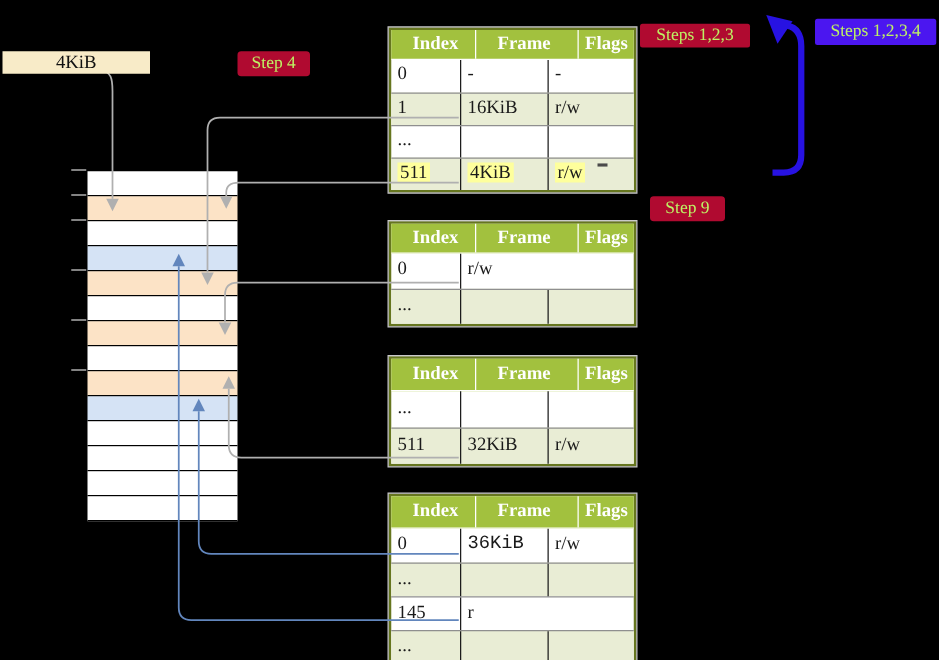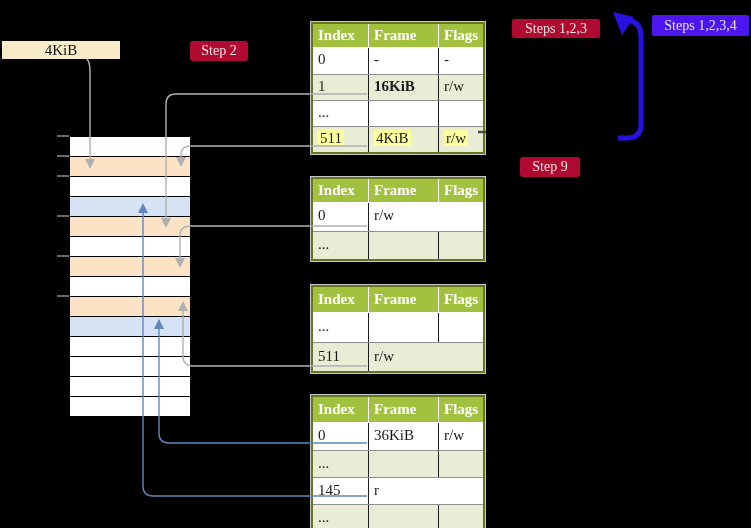--- a/index.html
+++ b/index.html
@@ -13,21 +13,21 @@
 
   
   #page-size-label {
     position:absolute; left:2px; top:41px; width:118px; height:18px;
     background:var(--cream); color:#111; font-size:15px; line-height:18px;
     text-align:center;
   }
 
   
   .badge {
-    position:absolute; color:#e5e5e5; font-size:14px;
+    position:absolute; color:#bef264; font-size:14px;
     display:flex; align-items:center; justify-content:center;
     border-radius:3px; white-space:nowrap;
   }
   #badge-step0      { left:190px; top:41px;  width:58px; height:20px; background:var(--red); }
   #badge-step4      { left:520px; top:157px; width:60px; height:20px; background:var(--red); }
   #badge-steps123   { left:512px; top:19px;  width:88px; height:19px; background:var(--red); border-radius:2px; }
   #badge-steps1234  { left:652px; top:15px;  width:97px; height:21px; background:var(--bblue); border-radius:2px; }
 
   
   #memory-strip {
@@ -45,37 +45,37 @@
     color:#1a1a1a;
     font-size:15px;
   }
   .prow { display:flex; box-sizing:border-box; }
   .prow.header { background:var(--green); border-bottom:1px solid #fff; }
   .pcell { box-sizing:border-box; padding-left:5px; overflow:hidden; white-space:nowrap; }
   .pcell.c0 { width:56px; }
   .pcell.c1 { width:70px; }
   .pcell.c2 { width:44px; }
   .prow.header .pcell { color:#fff; font-weight:bold; }
-  .prow.header .pcell.c0, .prow.header .pcell.c1 { border-right:1px solid #fff; }
+  .prow.header .pcell.c0, .prow.header .pcell.c1 { border-right:1px solid #fff;margin-left:12px; }
   .prow.body .pcell.c0, .prow.body .pcell.c1 { border-right:1px solid #1c1c1c; }
   .prow.body + .prow.body { border-top:1px solid #8f8f8f; }
   .prow.green { background:var(--rowgreen); }
   .hl { background:var(--hlyellow); padding:0 2px; }
 
   #overlay { position:absolute; left:0; top:0; z-index:5; pointer-events:none; }
   .badge, #page-size-label { z-index:6; }
 </style>
 </head>
 <body>
 
 <div id="canvas">
 
   <div id="page-size-label">4KiB</div>
 
-  <div class="badge" id="badge-step0">Step 2</div>
+  <div class="badge" id="badge-step0">Step 4</div>
   <div class="badge" id="badge-steps123">Steps 1,2,3</div>
   <div class="badge" id="badge-steps1234">Steps 1,2,3,4</div>
   <div class="badge" id="badge-step4">Step 9</div>
 
   <div id="memory-strip">
       <div class="mrow" style="background: rgb(255, 255, 255);"></div>
       <div class="mrow" style="background: rgb(252, 227, 198);"></div>
       <div class="mrow" style="background: rgb(255, 255, 255);"></div>
       <div class="mrow" style="background: rgb(213, 227, 245);"></div>
       <div class="mrow" style="background: rgb(252, 227, 198);"></div>
@@ -97,21 +97,21 @@
           <div class="pcell c1" style="line-height: 22px;">Frame</div>
           <div class="pcell c2" style="line-height: 22px;">Flags</div>
         </div>
         <div class="prow body" style="height: 26px;">
           <div class="pcell c0" style="line-height: 23px;">0</div>
           <div class="pcell c1" style="line-height: 23px;">-</div>
           <div class="pcell c2" style="line-height: 23px;">-</div>
         </div>
         <div class="prow body green" style="height: 26px;">
           <div class="pcell c0" style="line-height: 23px;">1</div>
-          <div class="pcell c1" style="line-height: 23px; font-weight: bold;">16KiB</div>
+          <div class="pcell c1" style="line-height: 23px;">16KiB</div>
           <div class="pcell c2" style="line-height: 23px;">r/w</div>
         </div>
         <div class="prow body" style="height: 26px;">
           <div class="pcell c0" style="line-height: 23px;">...</div>
           <div class="pcell c1" style="line-height: 23px;"></div>
           <div class="pcell c2" style="line-height: 23px;"></div>
         </div>
         <div class="prow body green" style="height: 26px;">
           <div class="pcell c0" style="line-height: 23px;"><span class="hl">511</span></div>
           <div class="pcell c1" style="line-height: 23px;"><span class="hl">4KiB</span></div>
@@ -140,32 +140,33 @@
           <div class="pcell c1" style="line-height: 24px;">Frame</div>
           <div class="pcell c2" style="line-height: 24px;">Flags</div>
         </div>
         <div class="prow body" style="height: 29px;">
           <div class="pcell c0" style="line-height: 26px;">...</div>
           <div class="pcell c1" style="line-height: 26px;"></div>
           <div class="pcell c2" style="line-height: 26px;"></div>
         </div>
         <div class="prow body green" style="height: 29px;">
           <div class="pcell c0" style="line-height: 26px;">511</div>
+          <div class="pcell c1" style="line-height: 26px;">32KiB</div>
           <div class="pcell c2" style="line-height: 26px;">r/w</div>
         </div>
       </div>
       <div class="ptable" style="left: 311px; top: 395px;">
         <div class="prow header" style="height: 26px;">
           <div class="pcell c0" style="line-height: 24px;">Index</div>
           <div class="pcell c1" style="line-height: 24px;">Frame</div>
           <div class="pcell c2" style="line-height: 24px;">Flags</div>
         </div>
         <div class="prow body" style="height: 27px;">
           <div class="pcell c0" style="line-height: 24px;">0</div>
-          <div class="pcell c1" style="line-height: 24px;">36KiB</div>
+          <div class="pcell c1" style="line-height: 24px; font-family: Liberation Mono, monospace;">36KiB</div>
           <div class="pcell c2" style="line-height: 24px;">r/w</div>
         </div>
         <div class="prow body green" style="height: 27px;">
           <div class="pcell c0" style="line-height: 24px;">...</div>
           <div class="pcell c1" style="line-height: 24px;"></div>
           <div class="pcell c2" style="line-height: 24px;"></div>
         </div>
         <div class="prow body" style="height: 27px;">
           <div class="pcell c0" style="line-height: 24px;">145</div>
           <div class="pcell c2" style="line-height: 24px;">r</div>

